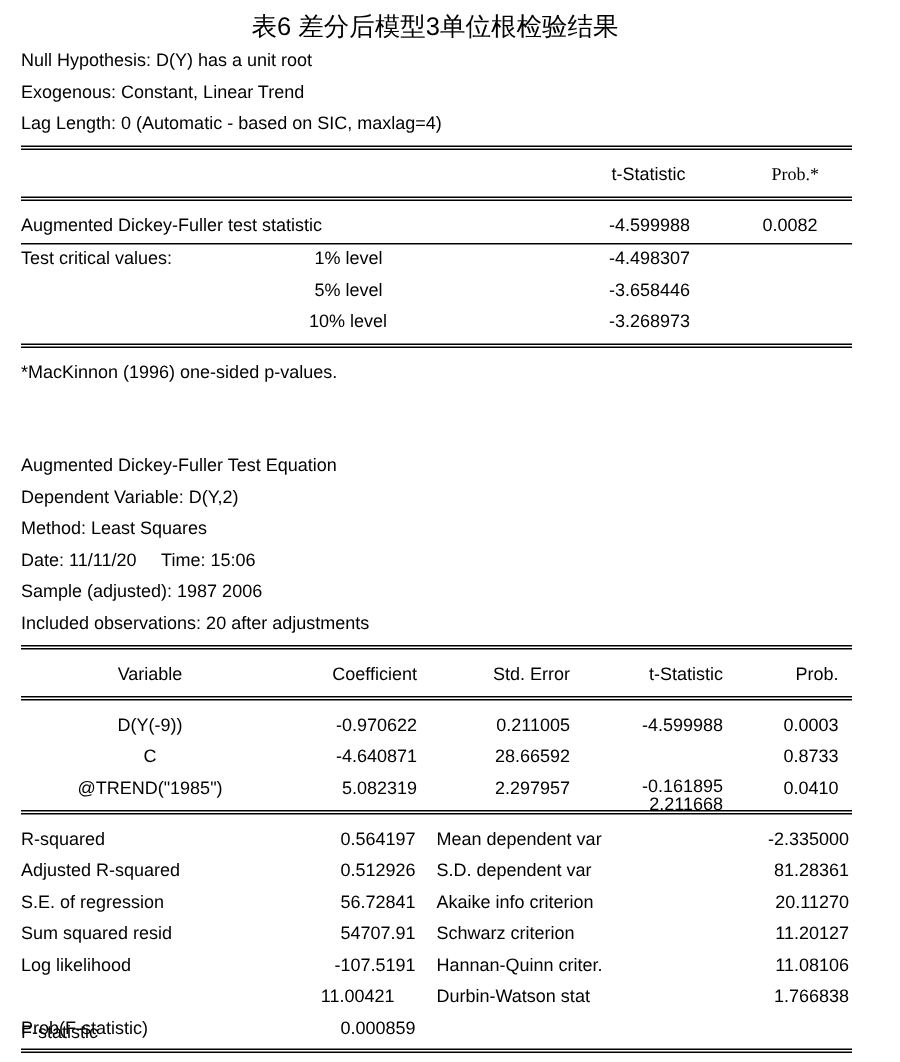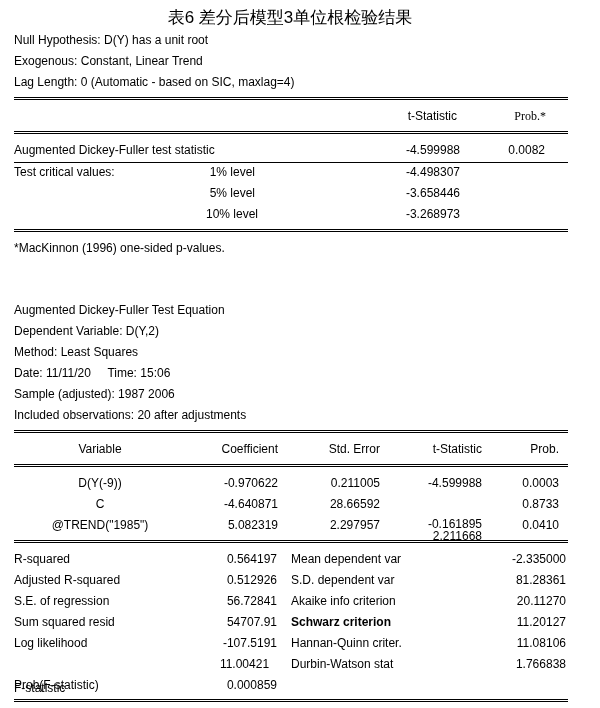--- a/index.html
+++ b/index.html
@@ -99,32 +99,32 @@
     </div>
     <div>
       <div class="abs " style="left: 14px; width: 180px; top: 594px;">S.E. of regression</div>
       <div class="abs r" style="left: 180px; width: 97px; top: 594px;">56.72841</div>
       <div class="abs " style="left: 291px; width: 180px; top: 594px;">Akaike info criterion</div>
       <div class="abs r" style="left: 470px; width: 96px; top: 594px;">20.11270</div>
     </div>
     <div>
       <div class="abs " style="left: 14px; width: 180px; top: 615px;">Sum squared resid</div>
       <div class="abs r" style="left: 180px; width: 97px; top: 615px;">54707.91</div>
-      <div class="abs " style="left: 291px; width: 180px; top: 615px; font-weight: bold;">Schwarz criterion</div>
+      <div class="abs " style="left: 291px; width: 180px; top: 615px;">Schwarz criterion</div>
       <div class="abs r" style="left: 470px; width: 96px; top: 615px;">11.20127</div>
     </div>
     <div>
       <div class="abs " style="left: 14px; width: 180px; top: 636px;">Log likelihood</div>
       <div class="abs r" style="left: 180px; width: 97px; top: 636px;">-107.5191</div>
       <div class="abs " style="left: 291px; width: 180px; top: 636px;">Hannan-Quinn criter.</div>
       <div class="abs r" style="left: 470px; width: 96px; top: 636px;">11.08106</div>
     </div>
     <div>
       <div class="abs " style="left: 14px; width: 180px; top: 657px; margin-top: 24px;">F-statistic</div>
-      <div class="abs r" style="left: 196px; width: 97px; top: 657px; text-align: center;">11.00421</div>
+      <div class="abs r" style="left: 166px; width: 97px; top: 657px;">11.00421</div>
       <div class="abs " style="left: 291px; width: 180px; top: 657px;">Durbin-Watson stat</div>
       <div class="abs r" style="left: 470px; width: 96px; top: 657px;">1.766838</div>
     </div>
     <div>
       <div class="abs " style="left: 14px; width: 180px; top: 678px;">Prob(F-statistic)</div>
       <div class="abs r" style="left: 180px; width: 97px; top: 678px;">0.000859</div>
       <div class="abs " style="left: 291px; width: 180px; top: 678px;"></div>
       <div class="abs r" style="left: 470px; width: 96px; top: 678px;"></div>
     </div>
   </div>

